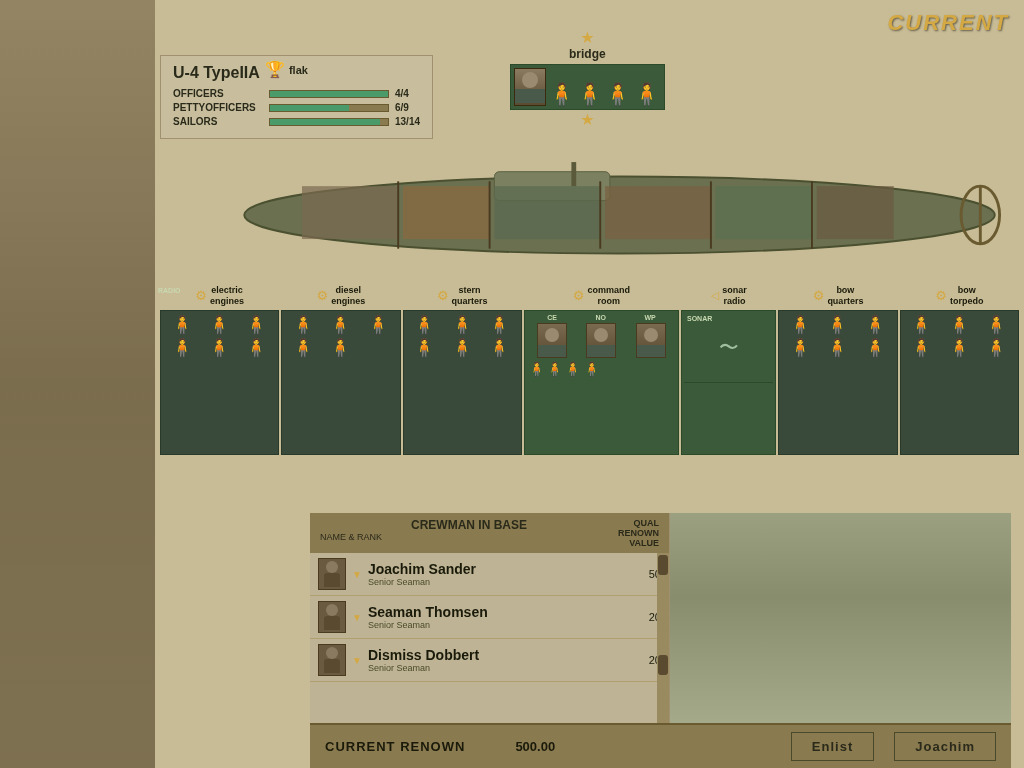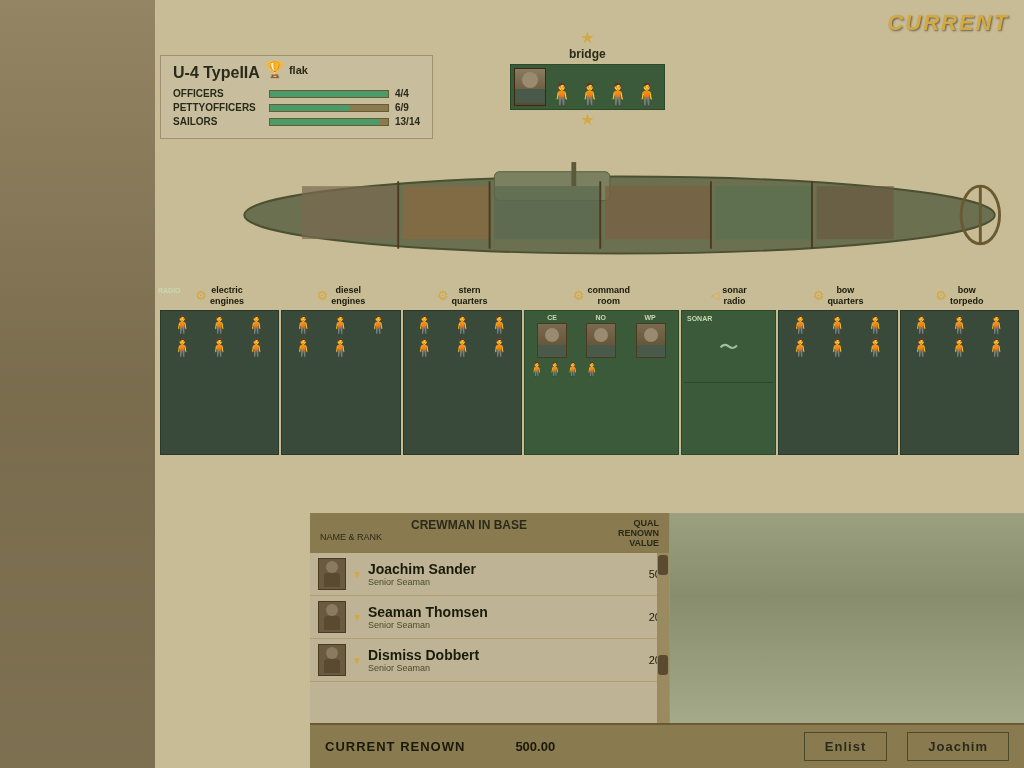--- a/index.html
+++ b/index.html
@@ -240,21 +240,21 @@
       cursor: pointer;
       color: #c8b890;
       font-size: 20px;
     }
 
     
     .bottom-panel {
       position: absolute;
       bottom: 0;
       left: 155px;
-      right: 0;
+      right: 13px;
       height: 255px;
       display: flex;
       flex-direction: column;
     }
 
     .crew-list-area {
       flex: 1;
       display: flex;
       background: rgba(180,170,140,0.5);
     }

